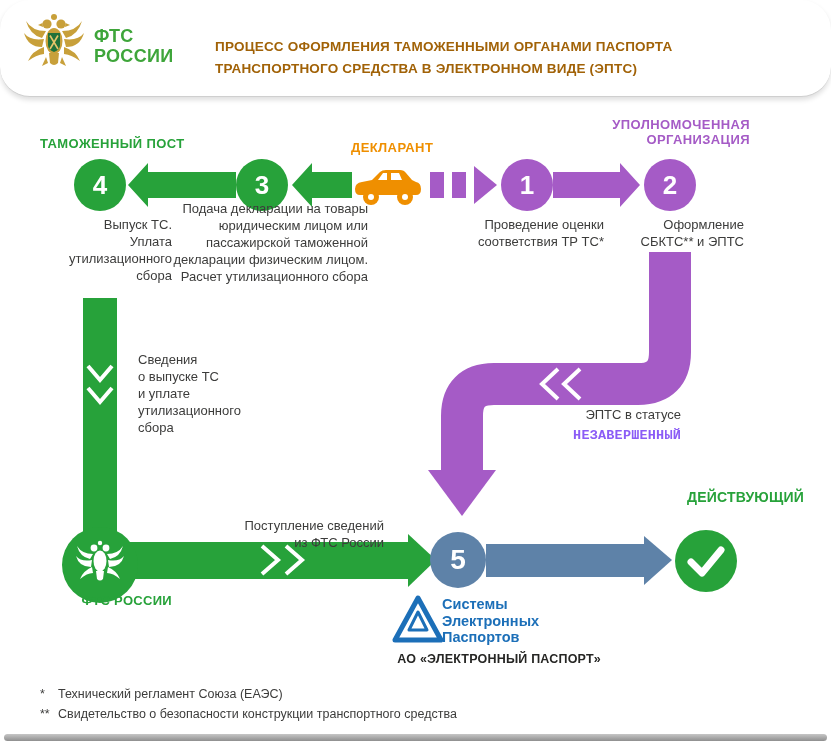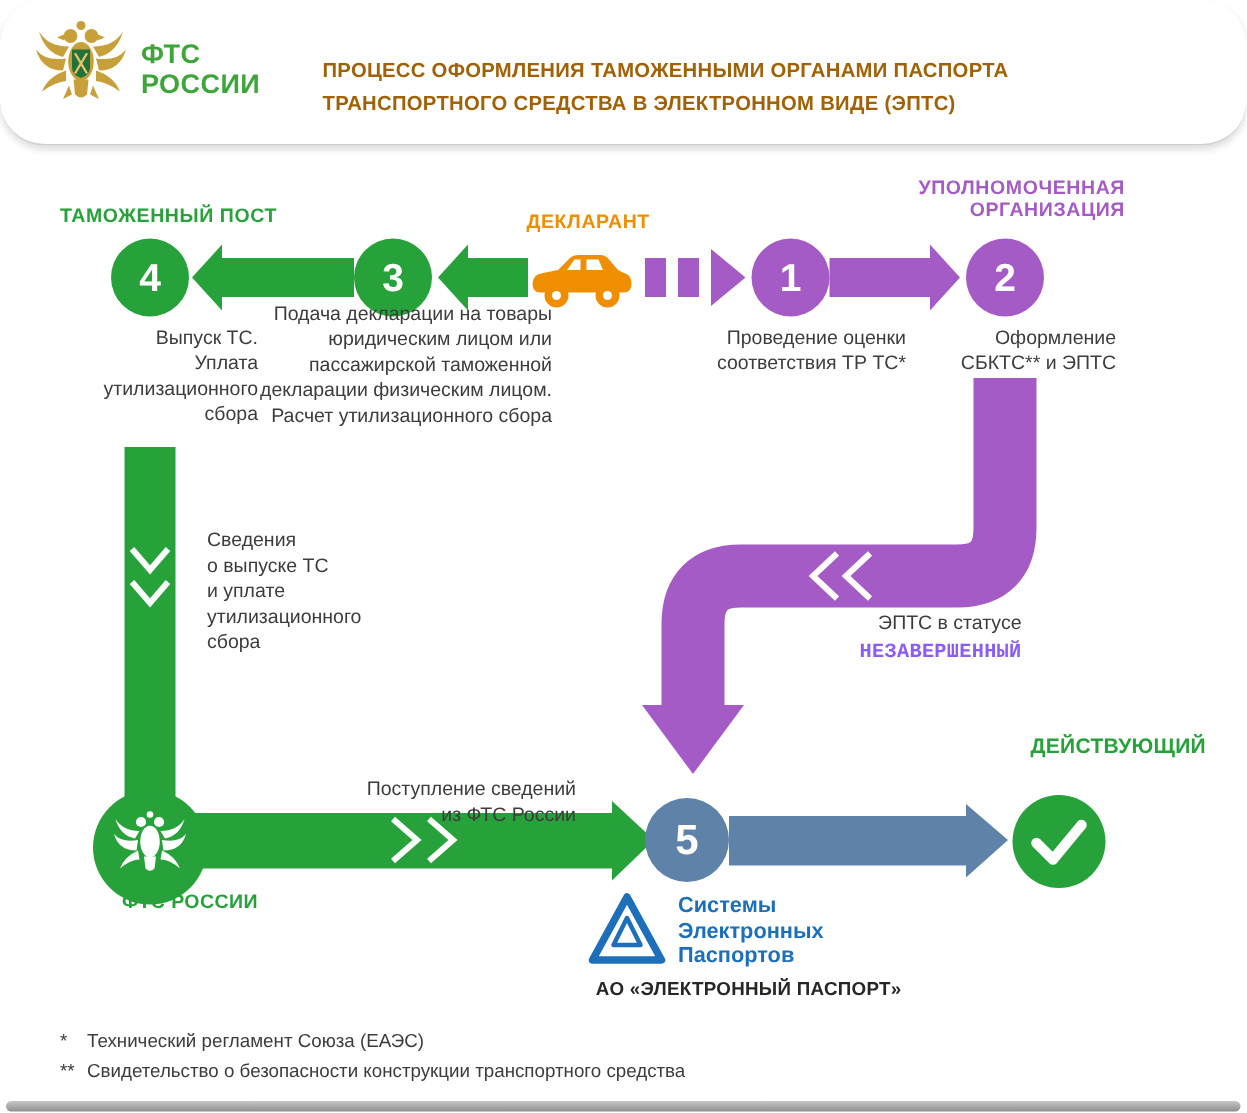--- a/index.html
+++ b/index.html
@@ -209,21 +209,21 @@
   <div class="note tc" style="left:610px; top:485px; width:194px;">
     <div class="status-green">ДЕЙСТВУЮЩИЙ</div>
   </div>
 
   <div class="fts-label tc" style="left:28px; top:593px; width:144px;">ФТС РОССИИ</div>
 
   <svg class="icon-abs" style="left:390px; top:593px;" width="56" height="52" viewBox="0 0 56 52">
     <path d="M28,5 L51,47 L5,47 Z" stroke="#1c6fb8" stroke-width="5" fill="none" stroke-linejoin="round"></path>
     <path d="M28,19 L37,37 L19,37 Z" stroke="#1c6fb8" stroke-width="3" fill="none" stroke-linejoin="round"></path>
   </svg>
-  <div class="sep-name pre" style="left:452px; top:596px;">Системы
+  <div class="sep-name pre" style="left:442px; top:596px;">Системы
 Электронных
 Паспортов</div>
   <div class="sep-company tc" style="left:383px; top:652px; width:218px;">АО «ЭЛЕКТРОННЫЙ ПАСПОРТ»</div>
 
   <div class="footnote" style="left:40px; top:687px;">
     <span class="marker">*</span>
     <span>Технический регламент Союза (ЕАЭС)</span>
   </div>
   <div class="footnote" style="left:40px; top:707px;">
     <span class="marker">**</span>

